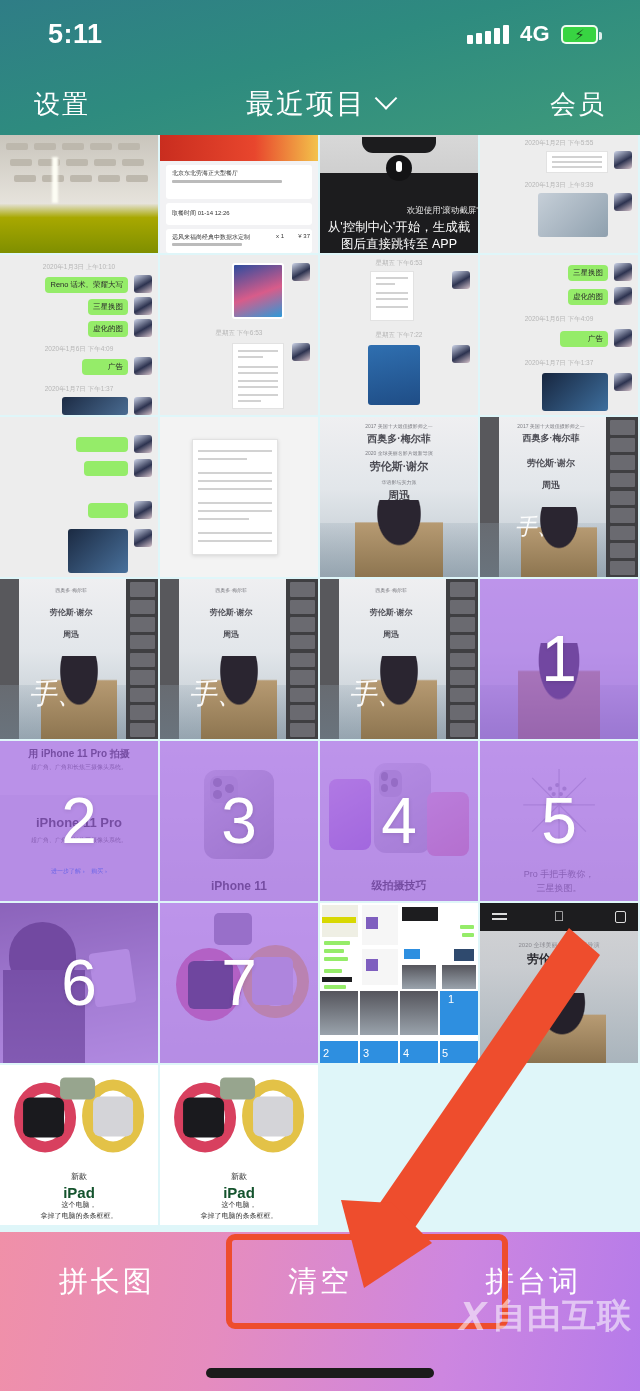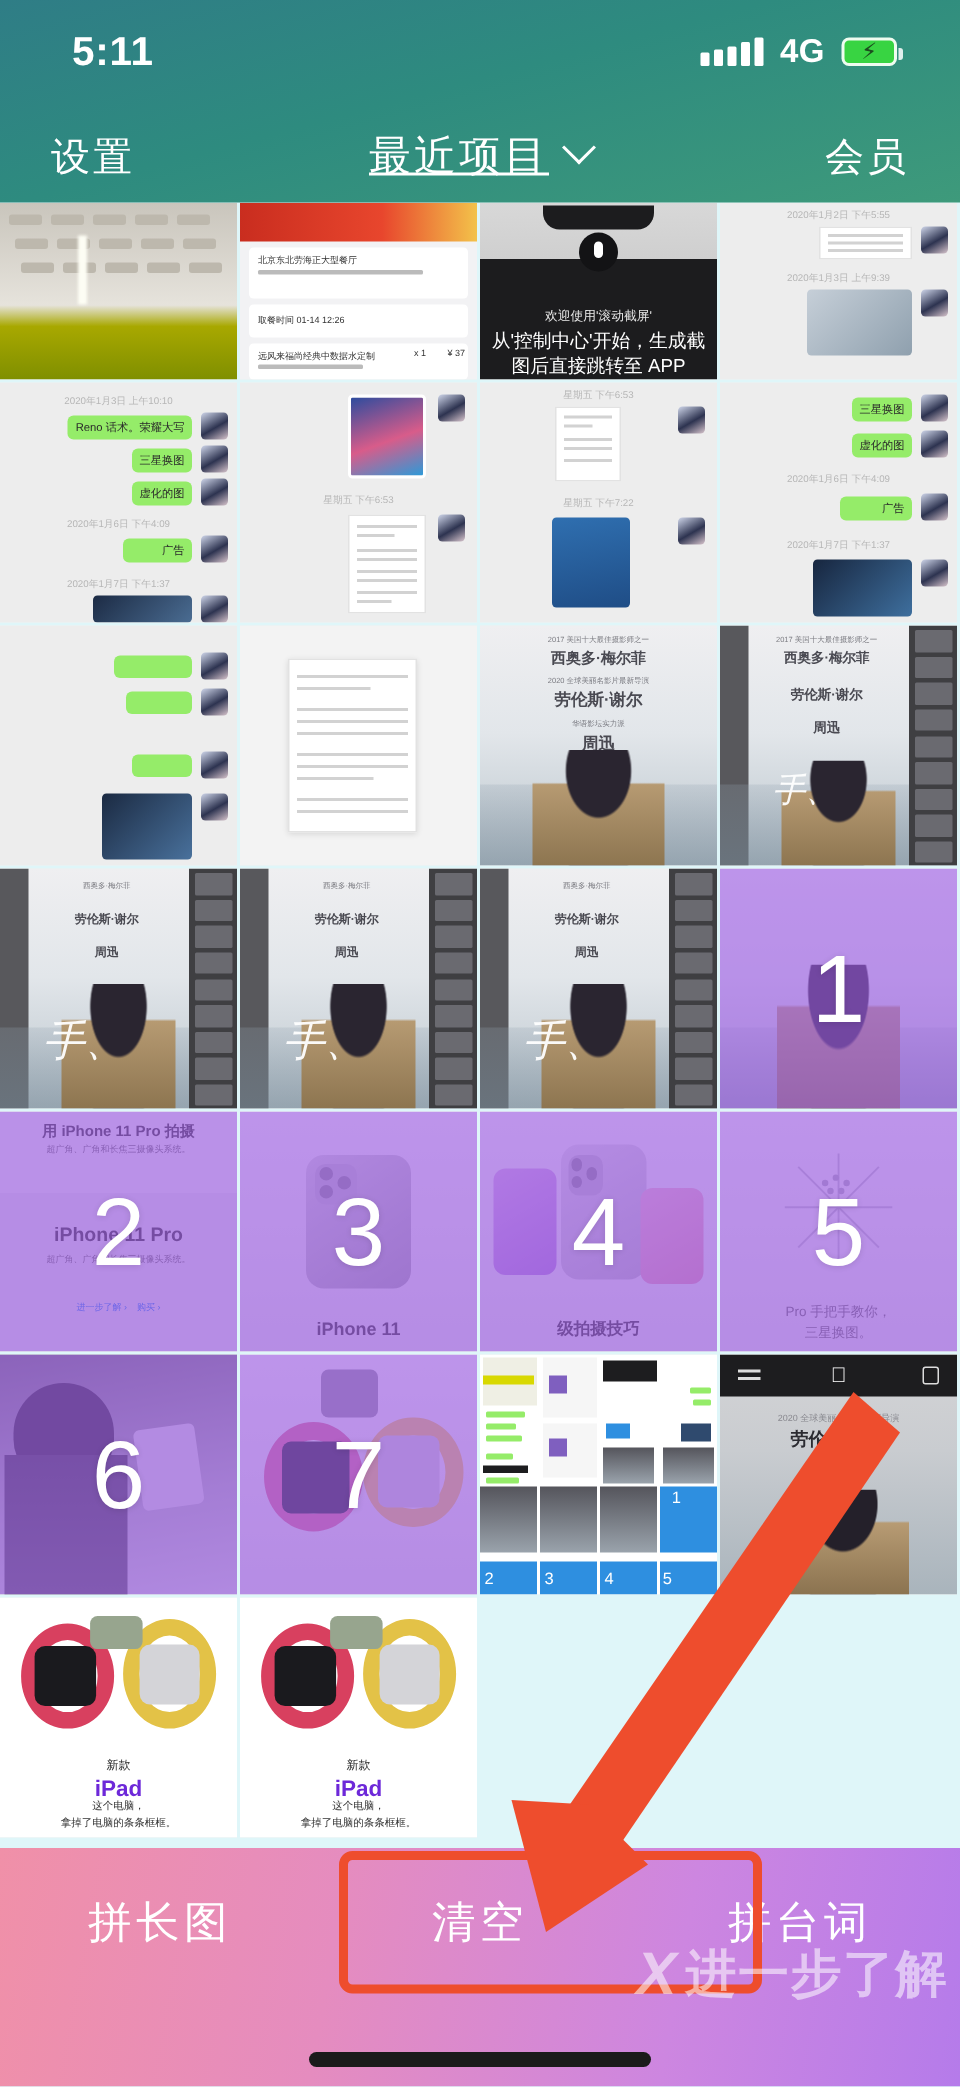--- a/index.html
+++ b/index.html
@@ -39,21 +39,21 @@
     position:absolute;left:0;top:0;width:640px;height:135px;
     background:linear-gradient(165deg,#2f7d86 0%,#2e8b7f 45%,#3e9a7b 100%);
     z-index:20;
   }
   .navrow{
     position:absolute;left:0;bottom:0;width:640px;height:62px;
     display:flex;align-items:center;justify-content:space-between;
     padding:0 34px;color:#fff;
   }
   .nav-left,.nav-right{font-size:26px;letter-spacing:2px;}
-  .nav-center{display:flex;align-items:center;gap:12px;font-size:28px;letter-spacing:2px;text-decoration:underline;}
+  .nav-center{display:flex;align-items:center;gap:12px;font-size:28px;letter-spacing:2px;}
   .chev{display:inline-block;width:16px;height:16px;border-right:2.5px solid #fff;
         border-bottom:2.5px solid #fff;transform:rotate(45deg) translate(-4px,-4px);}
 
   
   .grid{
     position:absolute;left:0;top:135px;width:640px;height:1097px;
     display:grid;
     grid-template-columns:repeat(4,158px);
     grid-template-rows:118px 160px 160px 160px 160px 160px 160px;
     gap:2px;
@@ -90,21 +90,21 @@
   .receipt .txt{position:absolute;font-size:6px;color:#333;white-space:nowrap;}
 
   
   .tip{background:linear-gradient(180deg,#d8d8d8 0%,#cfcfcf 32%,#1c1c1e 32%,#1c1c1e 100%);}
   .tip .notch{position:absolute;left:50%;top:2px;transform:translateX(-50%);
       width:74px;height:16px;background:#1c1c1e;border-radius:0 0 11px 11px;}
   .tip .mic{position:absolute;left:50%;top:20px;transform:translateX(-50%);
       width:26px;height:26px;border-radius:50%;background:#131315;}
   .tip .mic:after{content:"";position:absolute;left:50%;top:6px;transform:translateX(-50%);
       width:6px;height:11px;border-radius:3px;background:#fff;}
-  .tip .t1{position:absolute;left:0;right:0;top:70px;text-align:center;
+  .tip .t1{position:absolute;left:0;right:0;top:70px;text-align:right;
       color:#e8e8e8;font-size:8.5px;}
   .tip .t2{position:absolute;left:6px;right:6px;top:84px;text-align:center;
       color:#fff;font-size:12.5px;line-height:1.35;}
 
   
   .wx{background:#ededed;}
   .wx .stamp{position:absolute;left:0;right:0;text-align:center;color:#b6b6b6;font-size:6.5px;}
   .wx .bub{position:absolute;background:#95ec69;border-radius:4px;color:#2a2a2a;
       font-size:7.5px;padding:3px 5px;white-space:nowrap;}
   .wx .av{position:absolute;width:18px;height:18px;border-radius:3px;
@@ -161,21 +161,21 @@
   .meta .blue{position:absolute;background:#2e8fe0;}
   .meta .bn{position:absolute;color:#fff;font-size:11px;}
   .meta .th{position:absolute;background:linear-gradient(180deg,#55555c,#9aa3ac);}
 
   
   .ipad{background:#fff;}
   .ipad .wa{position:absolute;left:50%;top:34%;transform:translate(-50%,-50%);width:86%;height:52%;}
   .ipad .cap1{position:absolute;left:0;right:0;bottom:43px;text-align:center;
       font-family:"Liberation Serif",serif;font-size:8px;color:#222;}
   .ipad .cap2{position:absolute;left:0;right:0;bottom:24px;text-align:center;
-      font-size:15px;font-weight:bold;color:#6d28d9;}
+      font-size:15px;font-weight:bold;color:#14532d;}
   .ipad .cap3{position:absolute;left:4px;right:4px;bottom:4px;text-align:center;
       font-size:7px;color:#333;line-height:1.5;}
 
   
   .arrow{position:absolute;left:0;top:0;width:640px;height:1391px;z-index:40;pointer-events:none;}
 
   
   .bottombar{
     position:absolute;left:0;bottom:0;width:640px;height:159px;
     background:linear-gradient(100deg,#f090a8 0%,#e58cbf 35%,#cd86e0 70%,#b57bea 100%);
@@ -712,16 +712,16 @@
 
 <div class="bottombar">
   <div class="btns">
     <div class="btn">拼长图</div>
     <div class="btn">清空</div>
     <div class="btn">拼台词</div>
   </div>
   <div class="hl-box"></div>
   <div class="wm">
     <span class="xlogo">X</span>
-    <span class="wtxt">进一步了解</span>
+    <span class="wtxt">自由互联</span>
   </div>
   <div class="homebar"></div>
 </div>
 
 </body></html>

